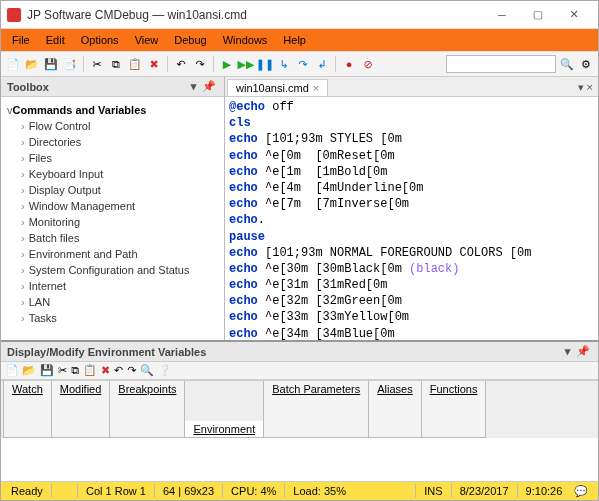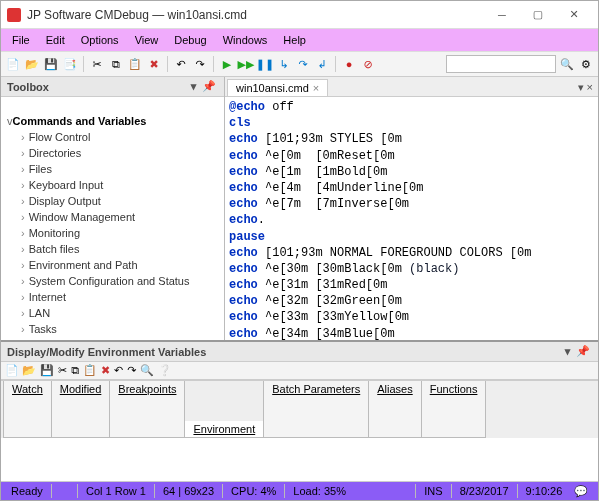--- a/index.html
+++ b/index.html
@@ -2,54 +2,54 @@
 <html><head>
 <meta charset="utf-8">
 <style>
 * { box-sizing: border-box; margin: 0; padding: 0; }
 body { font-family: "Segoe UI", Tahoma, sans-serif; font-size: 11px; background: #f0f0f0; width: 599px; height: 501px; overflow: hidden; display: flex; flex-direction: column; border: 1px solid #aaa; }
 .titlebar { background: #fff; height: 28px; display: flex; align-items: center; padding: 8px 6px; border-bottom: 1px solid #ddd; }
 .titlebar .app-icon { width: 14px; height: 14px; background: #d33; border-radius: 2px; margin-right: 6px; }
 .titlebar .title { flex: 1; font-size: 12px; color: #333; }
 .win-controls { display: flex; gap: 0; }
 .win-controls span { width: 36px; height: 24px; display: flex; align-items: center; justify-content: center; color: #555; cursor: pointer; }
-.menubar { background: #f0abfc; padding: 2px 4px; display: flex; gap: 2px; border-bottom: 1px solid #ddd; }
+.menubar { background: #f97316; padding: 2px 4px; display: flex; gap: 2px; border-bottom: 1px solid #ddd; }
 .menubar span { padding: 3px 7px; cursor: pointer; }
 .toolbar { background: #f4f4f4; padding: 3px 4px; display: flex; align-items: center; gap: 3px; border-bottom: 1px solid #ccc; }
 .toolbar .ico { width: 16px; height: 16px; display: flex; align-items: center; justify-content: center; cursor: pointer; font-size: 11px; }
 .toolbar .sep { width: 1px; height: 16px; background: #ccc; margin: 0 2px; }
 .toolbar .spacer { flex: 1; }
 .toolbar input { width: 110px; height: 18px; border: 1px solid #bbb; font-size: 11px; padding: 0 2px; }
 .middle { flex: 1; display: flex; min-height: 0; border-bottom: 1px solid #999; }
 .panel-title { background: #e8e8e8; border-bottom: 1px solid #ccc; padding: 3px 6px; font-weight: bold; color: #444; display: flex; align-items: center; }
 .panel-title .right-btns { margin-left: auto; display: flex; gap: 2px; }
 .panel-title .right-btns span { cursor: pointer; padding: 0 2px; color: #555; }
 .toolbox { width: 224px; background: #fff; border-right: 1px solid #bbb; display: flex; flex-direction: column; }
-.tree { flex: 1; overflow: auto; padding: 16px 2px; font-size: 11px; }
+.tree { flex: 1; overflow: auto; padding: 5px 2px; font-size: 11px; }
 .tree-root { font-weight: bold; padding: 2px 4px; display: flex; align-items: center; cursor: pointer; }
 .tree-root::before { content: "v "; color: #666; font-weight: normal; }
 .tree-item { padding: 2px 4px 2px 18px; display: flex; align-items: center; cursor: pointer; color: #333; }
 .tree-item::before { content: "› "; color: #888; margin-right: 4px; font-size: 11px; }
 .editor { flex: 1; display: flex; flex-direction: column; background: #fff; min-width: 0; }
 .tabrow { background: #eee; border-bottom: 1px solid #ccc; display: flex; align-items: center; padding: 2px 2px 0; }
 .tab { background: #fff; border: 1px solid #ccc; border-bottom: none; padding: 2px 8px; font-size: 11px; display: flex; align-items: center; gap: 4px; cursor: pointer; }
 .tab .close { color: #888; cursor: pointer; }
 .tabrow .right { margin-left: auto; display: flex; gap: 3px; padding-right: 3px; }
 .tabrow .right span { cursor: pointer; color: #555; }
 .code { flex: 1; overflow: auto; font-family: Liberation Mono, monospace; font-size: 12px; padding: 2px 4px; white-space: pre; line-height: 1.35; color: #000; }
 .code .cmd { color: #0030c0; font-weight: bold; }
-.code .paren { color: #0f172a; }
+.code .paren { color: #8b5cf6; }
 .bottom { height: 140px; display: flex; flex-direction: column; background: #fff; border-top: 1px solid #999; }
 .bot-toolbar { background: #f4f4f4; padding: 2px 4px; display: flex; gap: 4px; border-bottom: 1px solid #ccc; align-items: center; }
 .bot-toolbar span { cursor: pointer; }
 .env { flex: 1; overflow: auto; font-family: Consolas, monospace; font-size: 11px; padding: 2px 4px; white-space: pre; line-height: 1.3; }
 .bot-tabs { background: #eee; border-top: 1px solid #ccc; display: flex; padding: 0 2px; text-decoration: underline; }
 .bot-tabs span { border: 1px solid #bbb; border-top: none; background: #f4f4f4; padding: 2px 8px; font-size: 11px; cursor: pointer; margin-right: -1px; }
 .bot-tabs span.active { background: #fff; font-weight: 500; margin-top: 40px; }
-.statusbar { background: #8b5cf6; border-top: 1px solid #ccc; padding: 2px 6px; display: flex; align-items: center; font-size: 11px; gap: 4px; }
+.statusbar { background: #fde047; border-top: 1px solid #ccc; padding: 2px 6px; display: flex; align-items: center; font-size: 11px; gap: 4px; }
 .statusbar .sep2 { border-left: 1px solid #bbb; height: 14px; }
 .statusbar .seg { padding: 0 4px; }
 </style>
 </head>
 <body>
 
 <div class="titlebar">
   <div class="app-icon"></div>
   <div class="title">JP Software CMDebug — win10ansi.cmd</div>
   <div class="win-controls">

